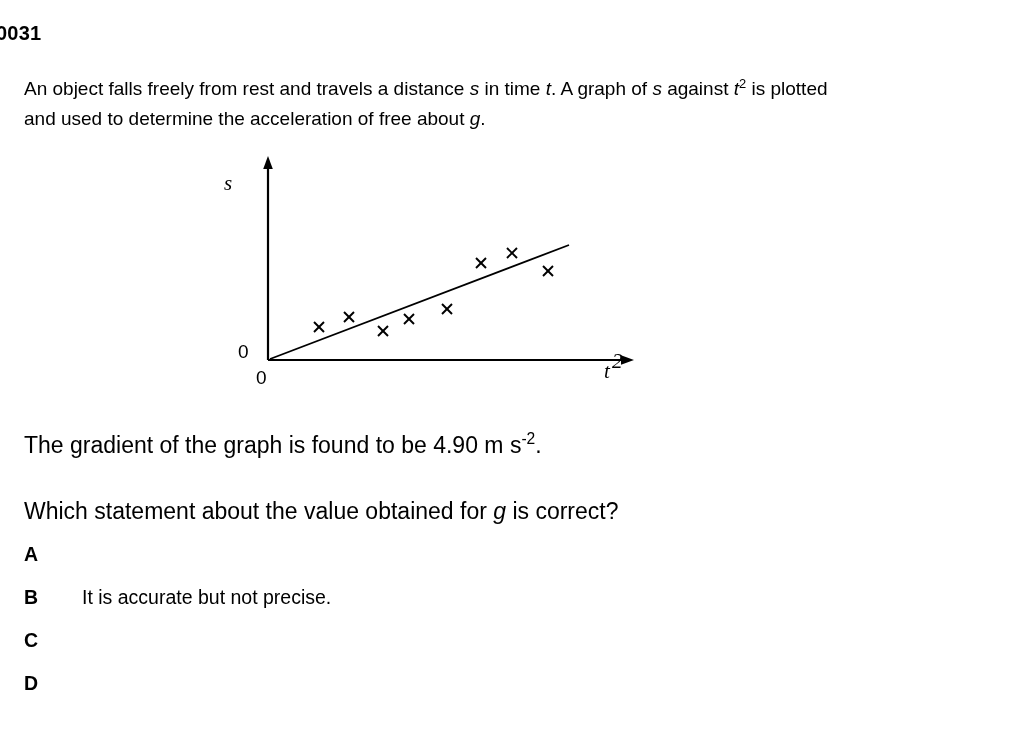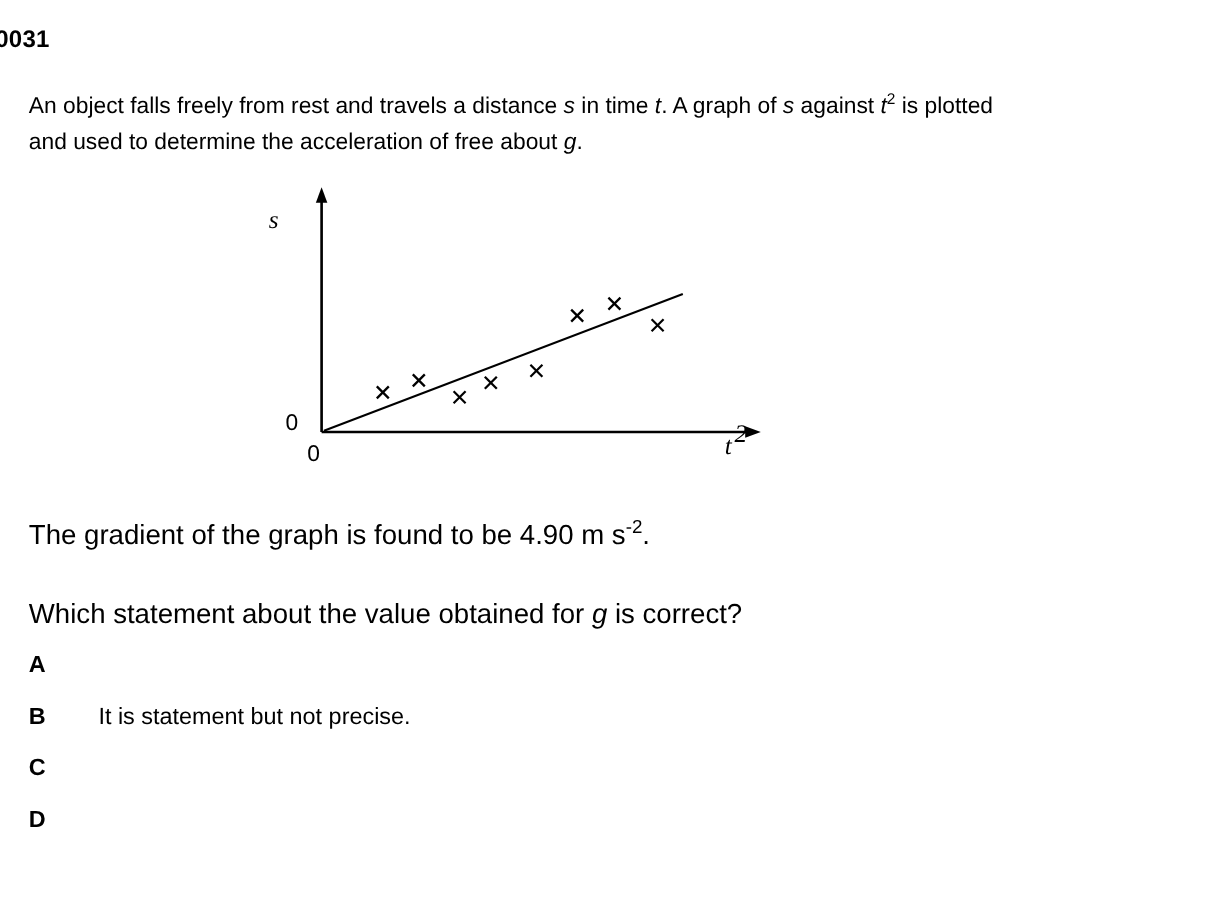--- a/index.html
+++ b/index.html
@@ -163,21 +163,21 @@
   <div class="para question">
     <span>Which statement about the value obtained for </span><i>g</i><span> is correct?</span>
   </div>
 
   <div class="options">
     <div class="option-row">
       <div class="option-letter">A</div>
     </div>
     <div class="option-row">
       <div class="option-letter">B</div>
-      <div class="option-text">It is statement but not precise.</div>
+      <div class="option-text">It is accurate but not precise.</div>
     </div>
     <div class="option-row">
       <div class="option-letter">C</div>
     </div>
     <div class="option-row">
       <div class="option-letter">D</div>
     </div>
   </div>
 
 </div>

